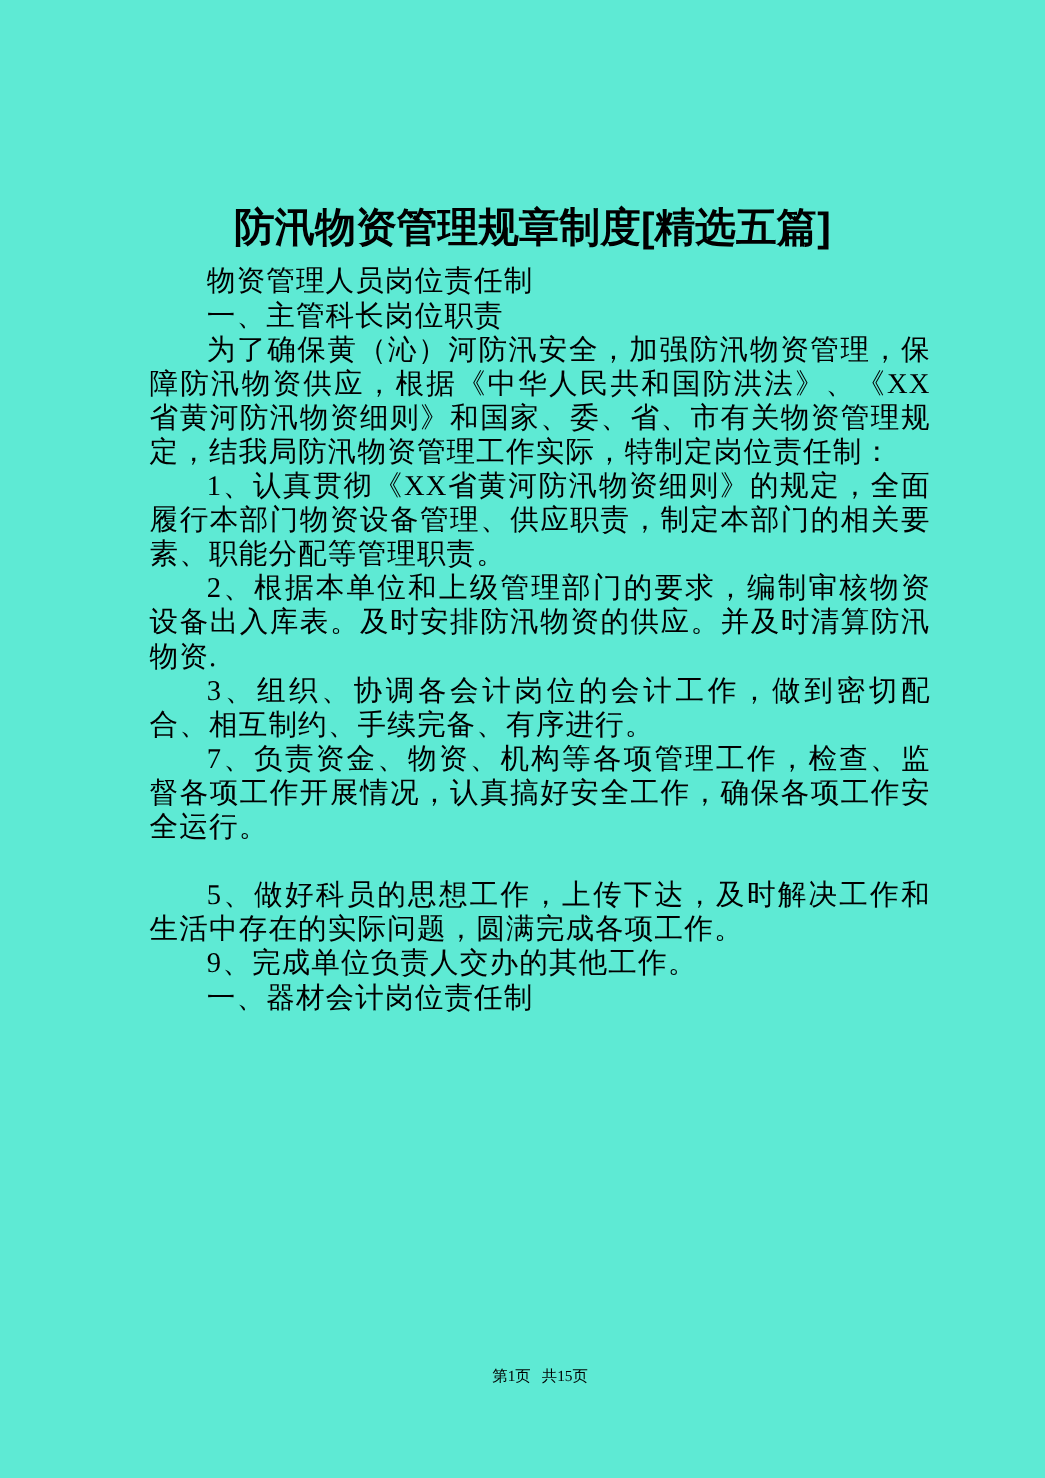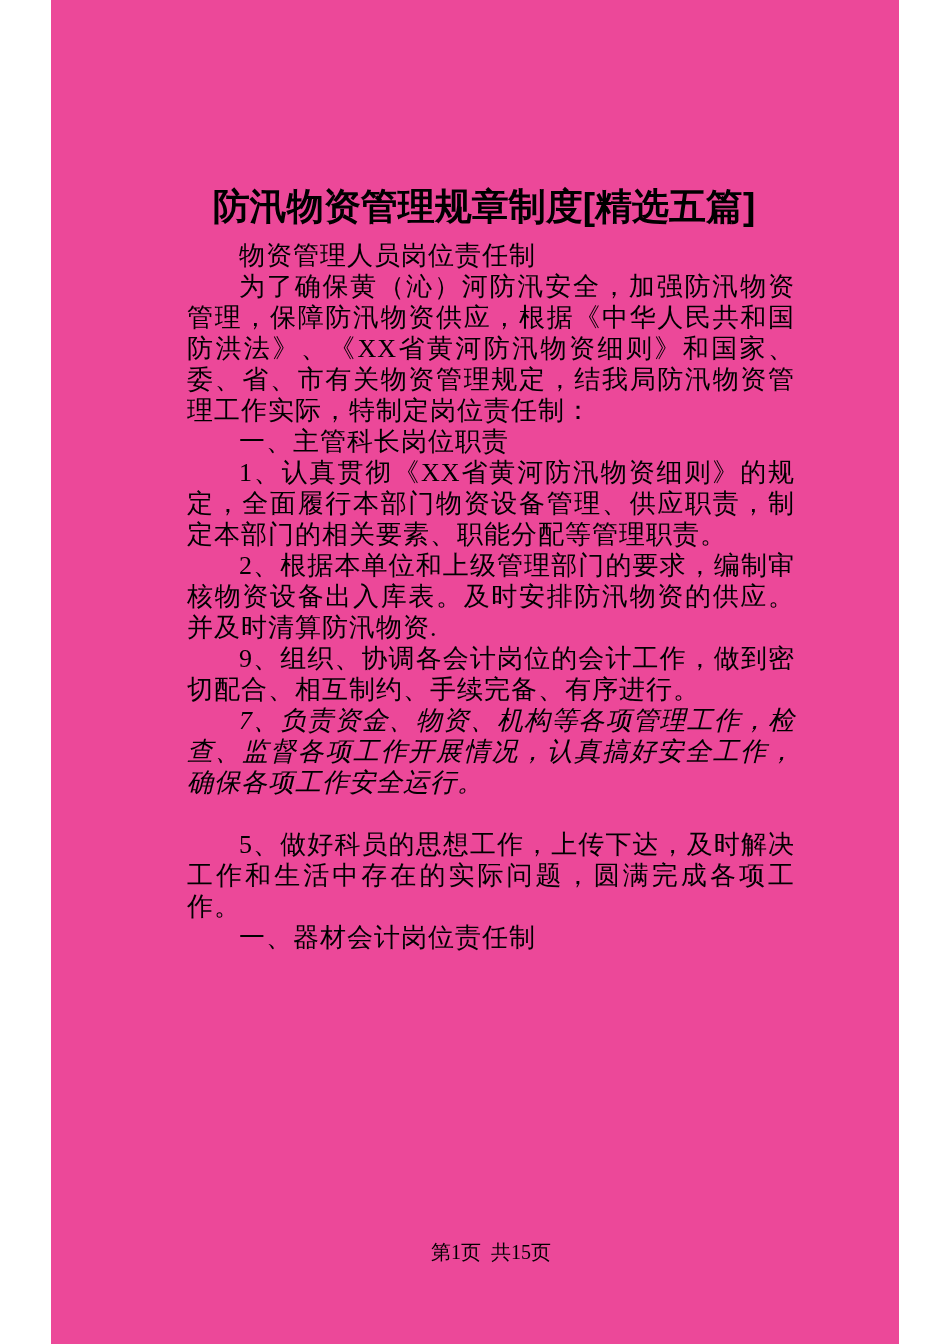--- a/index.html
+++ b/index.html
@@ -2,24 +2,24 @@
 <html><head>
 <meta charset="utf-8">
 <style>
   html, body {
     margin: 0;
     padding: 0;
     background: #ffffff;
   }
   .page {
     position: relative;
-    width: 848px;
+    width: 950px;
     height: 1344px;
     margin: 0 auto;
-    background: #ec4899;
+    background: #5eead4;
     color: #000000;
     box-sizing: border-box;
     padding: 184px 104px 0 122px;
     overflow: hidden;
   }
   .doc-title {
     font-family: "Liberation Sans", sans-serif;
     font-weight: bold;
     font-size: 37px;
     line-height: 46px;
@@ -36,54 +36,54 @@
     text-align: justify;
     text-justify: inter-ideograph;
     margin-left: 14px;
   }
   .para {
     margin: 0;
     text-indent: 2em;
   }
   .para.gap-after {
     margin-bottom: 31px;
-    font-style: italic;
   }
   .page-footer {
     position: absolute;
     left: 0;
     right: 0;
     bottom: 80px;
     text-align: center;
     font-family: "Liberation Serif", "DejaVu Serif", serif;
-    font-size: 20px;
+    font-size: 14px;
     line-height: 24px;
     color: #000000;
     padding-left: 32px;
   }
   .page-footer .page-num {
     margin-right: 10px;
   }
 </style>
 </head>
 <body>
 
 <div class="page">
 
   <h1 class="doc-title">防汛物资管理规章制度[精选五篇]</h1>
 
   <div class="doc-body">
     <p class="para">物资管理人员岗位责任制</p>
+    <p class="para">一、主管科长岗位职责</p>
     <p class="para">为了确保黄（沁）河防汛安全，加强防汛物资管理，保障防汛物资供应，根据《中华人民共和国防洪法》、《XX省黄河防汛物资细则》和国家、委、省、市有关物资管理规定，结我局防汛物资管理工作实际，特制定岗位责任制：</p>
-    <p class="para">一、主管科长岗位职责</p>
     <p class="para">1、认真贯彻《XX省黄河防汛物资细则》的规定，全面履行本部门物资设备管理、供应职责，制定本部门的相关要素、职能分配等管理职责。</p>
     <p class="para">2、根据本单位和上级管理部门的要求，编制审核物资设备出入库表。及时安排防汛物资的供应。并及时清算防汛物资.</p>
-    <p class="para">9、组织、协调各会计岗位的会计工作，做到密切配合、相互制约、手续完备、有序进行。</p>
+    <p class="para">3、组织、协调各会计岗位的会计工作，做到密切配合、相互制约、手续完备、有序进行。</p>
     <p class="para gap-after">7、负责资金、物资、机构等各项管理工作，检查、监督各项工作开展情况，认真搞好安全工作，确保各项工作安全运行。</p>
     <p class="para">5、做好科员的思想工作，上传下达，及时解决工作和生活中存在的实际问题，圆满完成各项工作。</p>
+    <p class="para">9、完成单位负责人交办的其他工作。</p>
     <p class="para">一、器材会计岗位责任制</p>
   </div>
 
   <div class="page-footer">
     <span class="page-num">第1页</span><span>共15页</span>
   </div>
 
 </div>
 
 </body></html>

